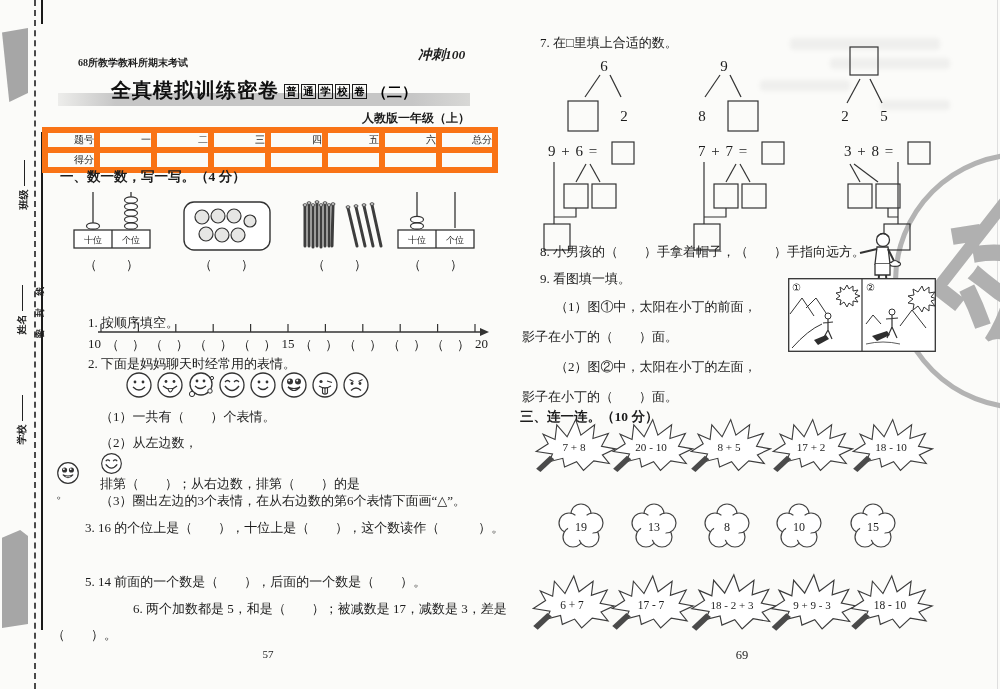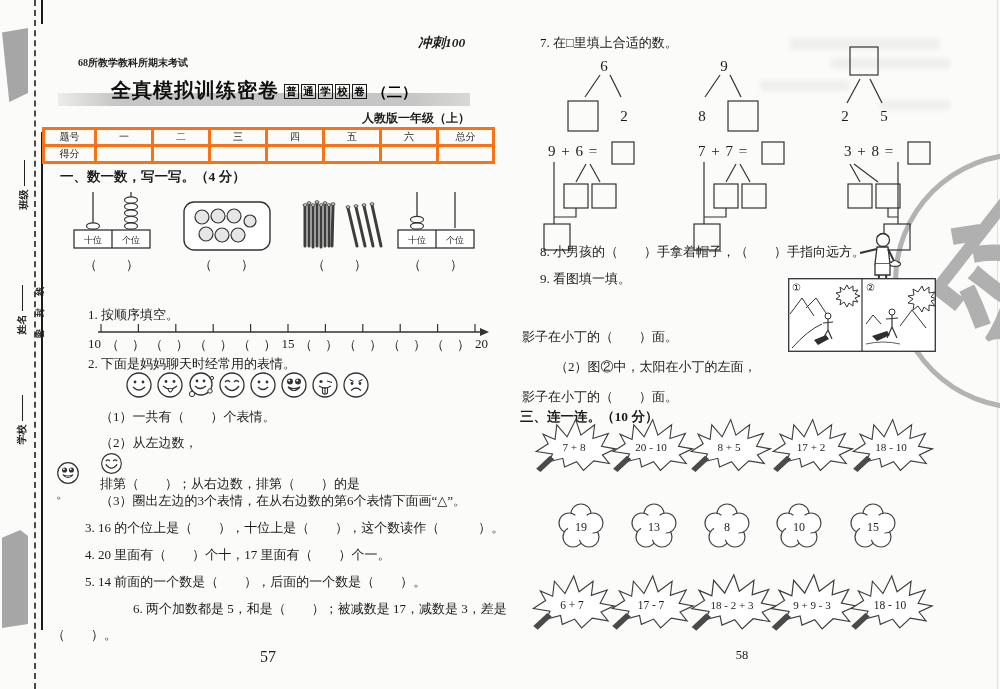--- a/index.html
+++ b/index.html
@@ -11,21 +11,21 @@
   .bold{font-weight:700;}
   .center{text-align:center;}
   svg{display:block;}
   svg text{font-family:"Liberation Serif","DejaVu Serif",serif;fill:#1c1c1c;}
   .rot{transform:rotate(-90deg);transform-origin:center center;font-size:10px;font-weight:700;
        color:#222;white-space:nowrap;display:flex;align-items:center;justify-content:center;}
   .blankline{display:inline-block;width:26px;border-bottom:1.2px solid #222;height:1px;margin-left:3px;}
   .boxchar{display:inline-block;width:13px;height:13px;line-height:13px;border:1.5px solid #1a1a1a;
            font-size:10.5px;font-weight:700;text-align:center;margin:0 1px;vertical-align:2px;background:transparent;}
   table.score{border-collapse:collapse;table-layout:fixed;width:450px;}
-  table.score td{border:3px solid #f97316;height:14px;font-size:10px;text-align:center;color:#1c1c1c;padding:0;}
+  table.score td{border:6px solid #f97316;height:14px;font-size:10px;text-align:right;color:#1c1c1c;padding:0;}
   .smudge{background:#8a8a8a;opacity:.10;filter:blur(2px);border-radius:4px;}
   .paren{letter-spacing:1px;}
   .emoji{vertical-align:-5px;}
 </style>
 </head>
 <body>
 
 <div id="paper">
 
   <div class="abs" style="left:2px;top:28px;width:26px;height:74px;background:#a6a6a6;clip-path:polygon(0 6%,100% 0,100% 88%,28% 100%);"></div>
@@ -55,21 +55,21 @@
               display:flex;align-items:center;justify-content:center;">
     <span style="font-size:158px;font-weight:700;color:#b0b0b0;transform:rotate(-52deg) translate(6px,-4px);">密</span>
   </div>
 
   <div class="abs smudge" style="left:790px;top:38px;width:150px;height:12px;"></div>
   <div class="abs smudge" style="left:830px;top:58px;width:120px;height:11px;"></div>
   <div class="abs smudge" style="left:760px;top:80px;width:90px;height:11px;"></div>
   <div class="abs smudge" style="left:880px;top:100px;width:70px;height:10px;"></div>
 
   <div class="abs t bold" style="left:78px;top:56px;font-size:10px;">68所教学教科所期末考试</div>
-  <div class="abs t bold" style="left:418px;top:34px;font-size:13.5px;font-style:italic;">冲刺100</div>
+  <div class="abs t bold" style="left:418px;top:46px;font-size:13.5px;font-style:italic;">冲刺100</div>
 
   <div class="abs" style="left:58px;top:93px;width:412px;height:13px;background:linear-gradient(90deg,#ededeb,#c6c6c6 14%,#c6c6c6 86%,#d8d8d6);"></div>
   <div class="abs" style="left:58px;top:77px;width:412px;text-align:center;white-space:nowrap;">
     <span style="font-size:20px;font-weight:800;letter-spacing:1px;color:#111;">全真模拟训练密卷</span>
     <span class="boxchar">普</span><span class="boxchar">通</span><span class="boxchar">学</span><span class="boxchar">校</span><span class="boxchar">卷</span>
     <span style="font-size:15px;font-weight:800;">（二）</span>
   </div>
   <div class="abs t bold" style="left:330px;top:110px;width:140px;text-align:right;font-size:12px;">人教版一年级（上）</div>
 
   <table class="score abs" style="left:42px;top:127px;">
@@ -180,21 +180,21 @@
     <text x="21" y="53" font-size="9" text-anchor="middle">十位</text>
     <text x="59" y="53" font-size="9" text-anchor="middle">个位</text>
   </svg>
 
   <div class="abs t paren center" style="left:74px;top:256px;width:76px;">（　　）</div>
   <div class="abs t paren center" style="left:189px;top:256px;width:76px;">（　　）</div>
   <div class="abs t paren center" style="left:302px;top:256px;width:76px;">（　　）</div>
   <div class="abs t paren center" style="left:398px;top:256px;width:76px;">（　　）</div>
 
 
-  <div class="abs t" style="left:88px;top:306px;">1. 按顺序填空。</div>
+  <div class="abs t" style="left:88px;top:314px;">1. 按顺序填空。</div>
 
   <svg class="abs" style="left:96px;top:320px;" width="394" height="16" viewBox="0 0 394 16">
     <line x1="2" y1="12" x2="384" y2="12" stroke="#333" stroke-width="1.4"></line>
     <polygon points="384,8 393,12 384,16" fill="#333"></polygon>
     <g stroke="#333" stroke-width="1.2">
       <line x1="5" y1="4" x2="5" y2="12"></line>
         <line x1="42.4" y1="4" x2="42.4" y2="12"></line>
       <line x1="79.8" y1="4" x2="79.8" y2="12"></line>
         <line x1="117.2" y1="4" x2="117.2" y2="12"></line>
       <line x1="154.6" y1="4" x2="154.6" y2="12"></line>
@@ -298,26 +298,25 @@
         <circle cx="10" cy="10.5" r="3" fill="#333"></circle>
         <circle cx="18" cy="10.5" r="3" fill="#333"></circle>
         <circle cx="9.2" cy="9.6" r="1" fill="#fff"></circle>
         <circle cx="17.2" cy="9.6" r="1" fill="#fff"></circle>
         <path d="M8,16 Q14,23 20,16 Q14,19 8,16 Z" fill="#fff" stroke="#333" stroke-width="1.2"></path>
       </svg><span>。</span>
   </div>
   <div class="abs t" style="left:100px;top:492px;">（3）圈出左边的3个表情，在从右边数的第6个表情下面画“△”。</div>
 
   <div class="abs t" style="left:85px;top:519px;">3. 16 的个位上是（　　），十位上是（　　），这个数读作（　　　）。</div>
-  <div class="abs t" style="left:85px;top:546px;">4. 20 里面有（　　）个十，17 里面有（　　）个一。</div>
   <div class="abs t" style="left:85px;top:573px;">5. 14 前面的一个数是（　　），后面的一个数是（　　）。</div>
   <div class="abs t" style="left:85px;top:600px;margin-left:48px;">6. 两个加数都是 5，和是（　　）；被减数是 17，减数是 3，差是</div>
   <div class="abs t" style="left:52px;top:626px;">（　　）。</div>
 
-  <div class="abs t center" style="left:238px;top:648px;width:60px;font-size:16px;">57</div>
+  <div class="abs t center" style="left:238px;top:648px;width:60px;font-size:11px;">57</div>
 
   <div class="abs t" style="left:540px;top:34px;">7. 在□里填上合适的数。</div>
 
   <svg class="abs" style="left:558px;top:55px;" width="95" height="85" viewBox="0 0 95 85">
     <text x="46" y="16" font-size="15" text-anchor="middle">6</text>
     <line x1="42" y1="20" x2="27" y2="42" stroke="#333" stroke-width="1.2"></line>
     <line x1="52" y1="20" x2="63" y2="42" stroke="#333" stroke-width="1.2"></line>
     <rect x="10" y="46" width="30" height="30" fill="none" stroke="#333" stroke-width="1.2"></rect>
     <text x="66" y="66" font-size="15" text-anchor="middle">2</text>
   </svg>
@@ -379,20 +378,21 @@
     <path d="M21,19 L4,23" fill="none" stroke="#333" stroke-width="2"></path>
     <path d="M32,19 L38,31" fill="none" stroke="#333" stroke-width="2"></path>
     <ellipse cx="39" cy="34" rx="5.5" ry="2.4" fill="#fff" stroke="#333" stroke-width="1.2"></ellipse>
     <path d="M35,33 Q39,28 43,33" fill="#fff" stroke="#333" stroke-width="1.2"></path>
     <path d="M19,34 L19,45 L34,45 L34,34" fill="#fff" stroke="#333" stroke-width="1.3"></path>
     <path d="M23,45 L22,59 M30,45 L31,59" fill="none" stroke="#333" stroke-width="2"></path>
     <path d="M18,60 L23,60 M30,60 L35,60" fill="none" stroke="#333" stroke-width="2"></path>
   </svg>
 
   <div class="abs t" style="left:540px;top:270px;">9. 看图填一填。</div>
+  <div class="abs t" style="left:555px;top:298px;">（1）图①中，太阳在小丁的前面，</div>
   <div class="abs t" style="left:522px;top:328px;">影子在小丁的（　　）面。</div>
   <div class="abs t" style="left:555px;top:358px;">（2）图②中，太阳在小丁的左面，</div>
   <div class="abs t" style="left:522px;top:388px;">影子在小丁的（　　）面。</div>
 
   <svg class="abs" style="left:788px;top:278px;" width="148" height="74" viewBox="0 0 148 74">
     <rect x="0.7" y="0.7" width="146.6" height="72.6" fill="#fff" stroke="#333" stroke-width="1.3"></rect>
     <line x1="74" y1="1" x2="74" y2="73" stroke="#333" stroke-width="1.2"></line>
     <text x="4" y="13" font-size="10">①</text>
     <text x="78" y="13" font-size="10">②</text>
     <g>
@@ -514,15 +514,15 @@
     <path d="M6,40 L20,31 L14,20 L28,26 L30,9 L42,23 L52,3 L58,21 L74,9 L72,25 L90,19 L82,34 L98,37 L83,44 L91,54 L73,51 L61,62 L53,52 L39,58 L37,48 L21,52 L25,43 Z" fill="#fff" stroke="#3d3d3d" stroke-width="1.3"></path>
     <polygon points="22,45 27,49 11,64 6,60" fill="#4a4a4a"></polygon>
     <text x="50" y="40" font-size="12" text-anchor="middle">9 + 9 - 3</text>
   </svg>
   <svg class="abs" style="left:846px;top:572px;" width="88" height="66" viewBox="0 0 100 72">
     <path d="M6,40 L20,31 L14,20 L28,26 L30,9 L42,23 L52,3 L58,21 L74,9 L72,25 L90,19 L82,34 L98,37 L83,44 L91,54 L73,51 L61,62 L53,52 L39,58 L37,48 L21,52 L25,43 Z" fill="#fff" stroke="#3d3d3d" stroke-width="1.3"></path>
     <polygon points="22,45 27,49 11,64 6,60" fill="#4a4a4a"></polygon>
     <text x="50" y="40" font-size="13" text-anchor="middle">18 - 10</text>
   </svg>
 
-  <div class="abs t center" style="left:712px;top:648px;width:60px;font-size:12.5px;">58</div>
+  <div class="abs t center" style="left:712px;top:648px;width:60px;font-size:12.5px;">69</div>
 
 </div>
 
 </body></html>

